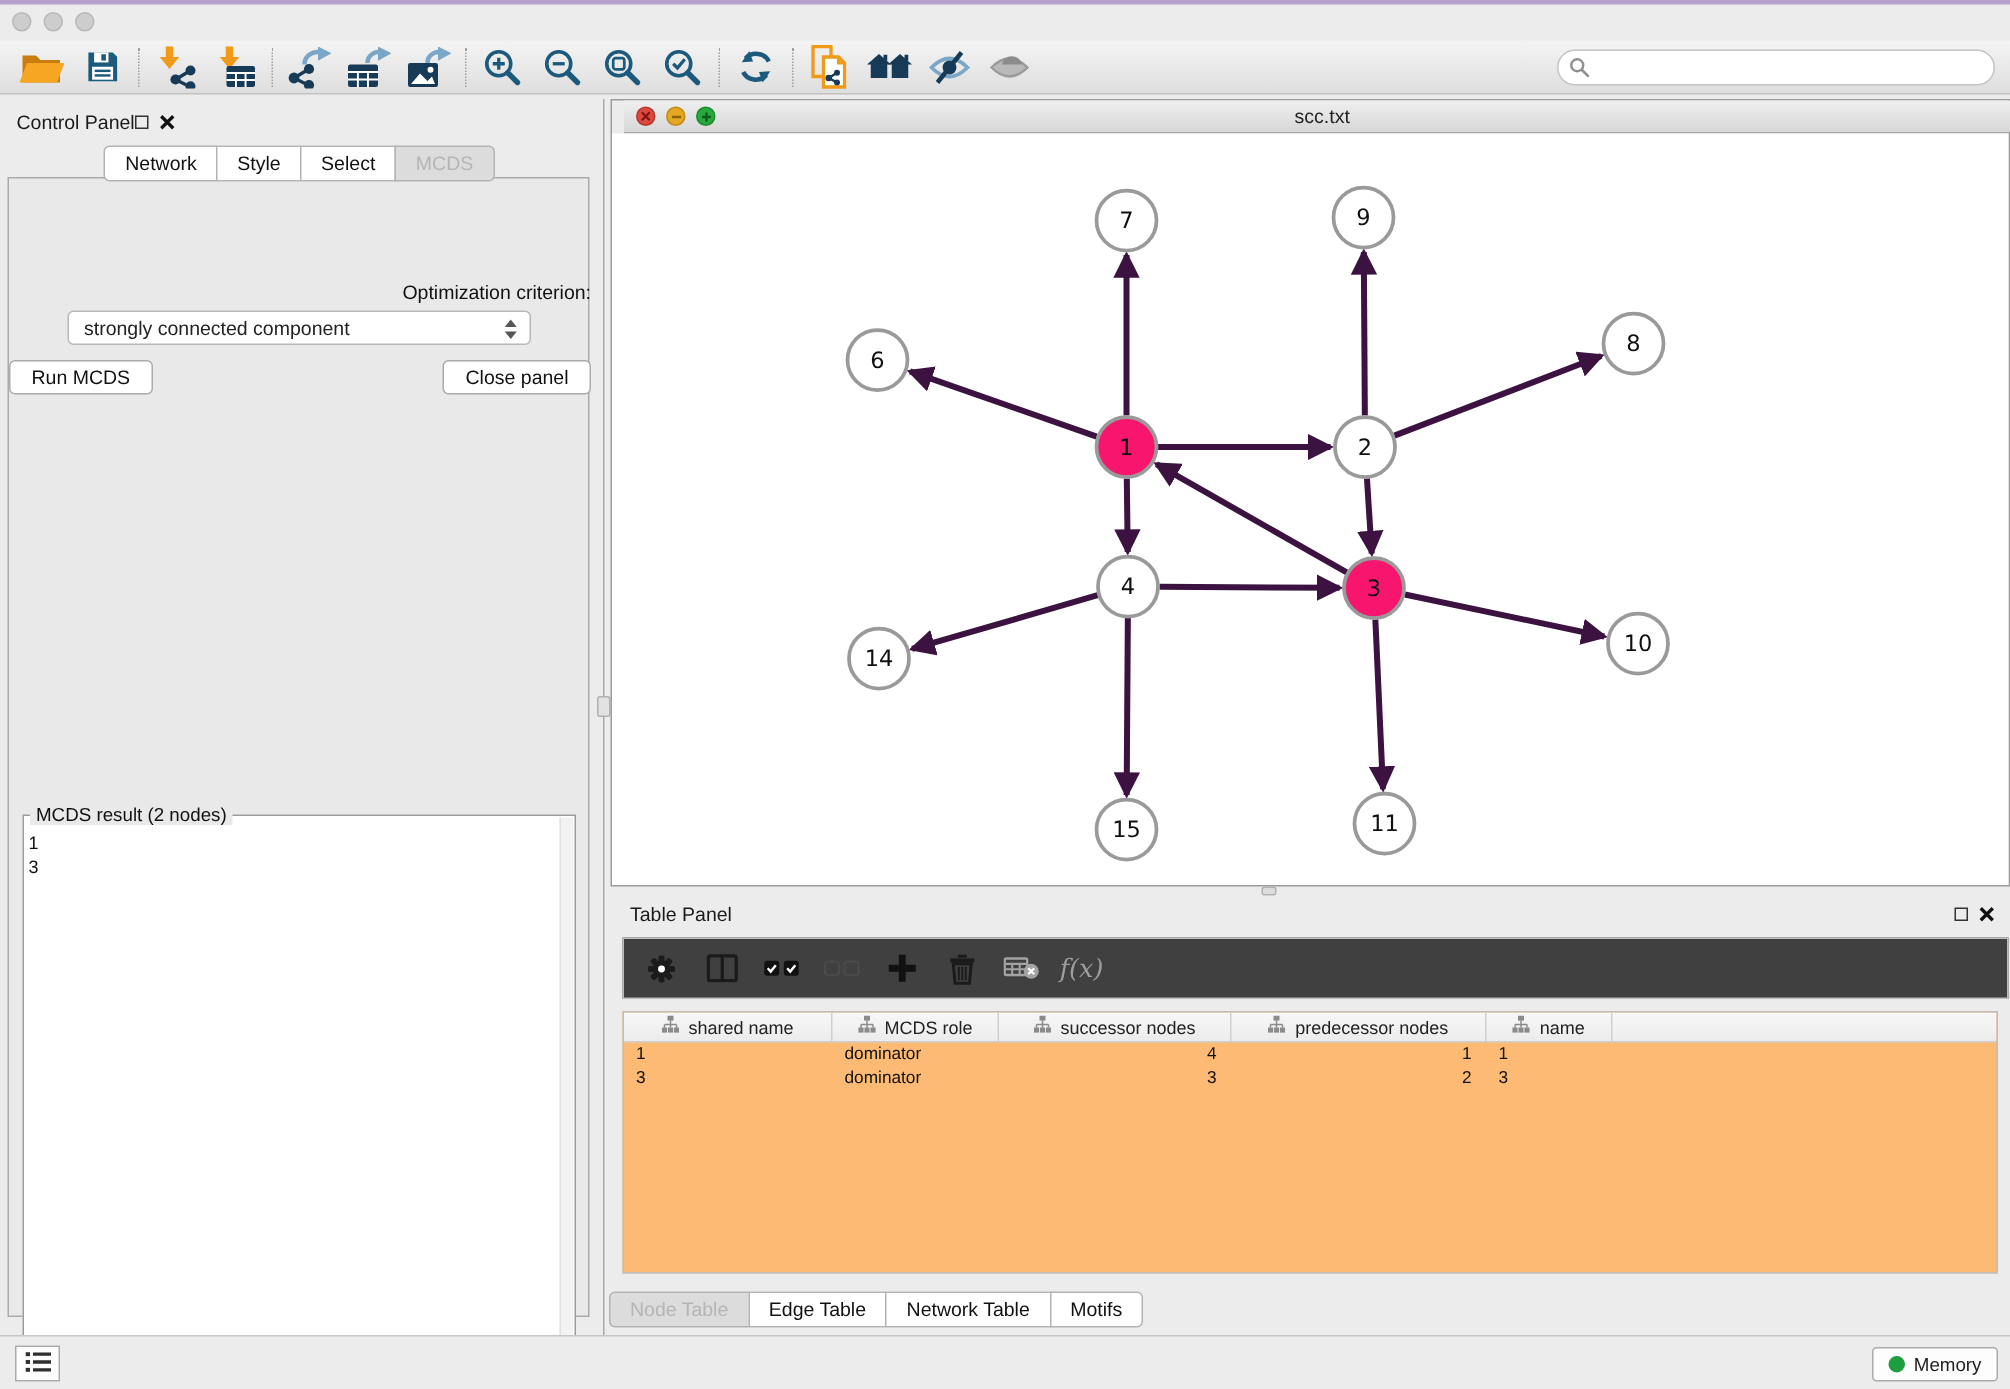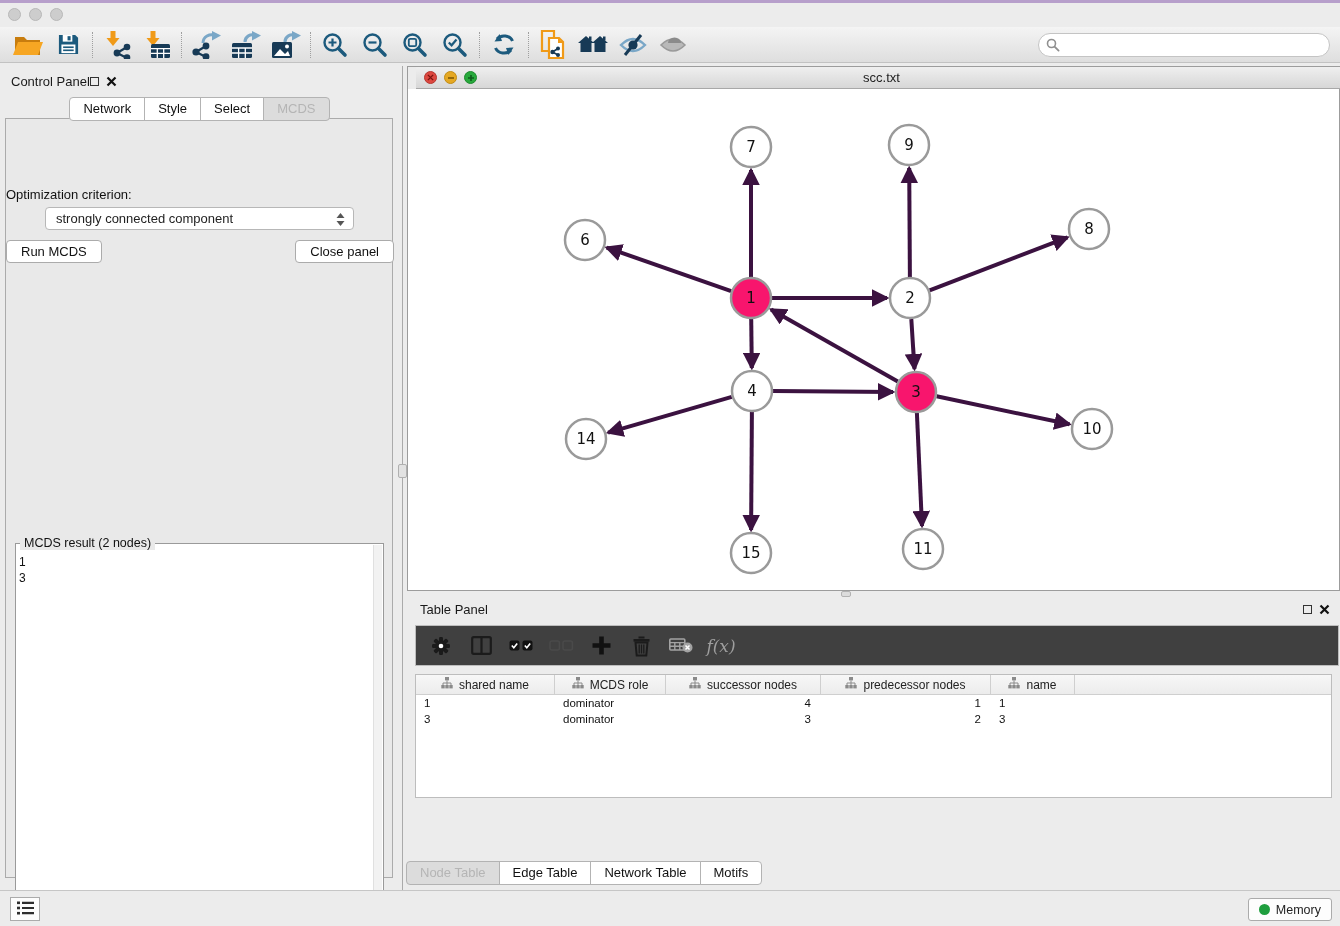--- a/index.html
+++ b/index.html
@@ -36,21 +36,21 @@
                justify-content:flex-start; align-items:center; padding:0 6px 0 6px; }
   .panel-title { font-size:13px; color:#1a1a1a; }
   .cp-box { position:absolute; top:48px; left:0; width:388px; height:760px;
             background:#e9e9e9; border:1px solid #ababab; }
   .seg-bar { position:absolute; top:27px; left:0; width:100%; display:flex; justify-content:center; z-index:3; }
   .seg { padding:3px 13px 4px 13px; background:#fff; border:1px solid #b3b3b3; margin-left:-1px;
          font-size:13px; color:#111; cursor:default; }
   .seg-first { border-radius:4px 0 0 4px; }
   .seg-last { border-radius:0 4px 4px 0; }
   .seg-sel { background:#dcdcdc; color:#b5b5b5; }
-  .opt-label { position:absolute; top:68px; width:388px; text-align:left; font-size:13px; color:#111; }
+  .opt-label { position:absolute; top:68px; width:388px; text-align:right; font-size:13px; color:#111; }
   .dropdown { position:absolute; top:88px; left:39px; width:309px; height:23px; background:#fff;
               border:1px solid #b7b7b7; border-radius:4px; display:flex; align-items:center;
               padding:0 22px 0 10px; font-size:13px; }
   .dropdown .stepper { position:absolute; right:7px; top:4px; }
   .cp-buttons { position:absolute; top:121px; width:388px; display:flex; justify-content:space-between; gap:15px; }
   .btn { background:#fff; border:1px solid #ababab; border-radius:4px; padding:3px 14px;
          font-size:13px; color:#111; }
   .result-box { position:absolute; left:9px; top:424px; width:369px; height:381px;
                 border:1px solid #9a9a9a; background:#fff; }
   .result-legend { position:absolute; top:-8px; left:4px; background:#e9e9e9; padding:0 4px;
@@ -85,21 +85,21 @@
                   border:1px solid #b2b2b2; border-radius:2px; }
 
   
   .table-panel { position:absolute; left:407px; top:597px; width:933px; height:293px; }
   .tp-header { position:absolute; top:2px; left:0; width:100%; height:20px; display:flex;
                justify-content:space-between; align-items:center; padding:0 10px 0 13px; }
   .tp-toolbar { position:absolute; top:28px; left:8px; width:924px; height:41px; background:#404040;
                 border:1px solid #bdbdbd; display:flex; align-items:center; gap:14px; padding-left:12px; }
   .tp-tool { width:26px; height:30px; display:flex; align-items:center; justify-content:center; }
   .fx { font-family:"DejaVu Serif", serif; font-style:italic; font-size:17px; color:#9e9e9e; }
-  .tp-table { position:absolute; top:77px; left:8px; width:917px; height:124px; background:#ffffff;
+  .tp-table { position:absolute; top:77px; left:8px; width:917px; height:175px; background:#fdba74;
               border:1px solid #bdbdbd; overflow:hidden; }
   .thead { display:flex; height:20px; background:linear-gradient(#f7f7f7,#ececec);
            border-bottom:1px solid #cfcfcf; }
   .th { display:flex; align-items:center; justify-content:center; gap:6px; font-size:12px; color:#222;
         border-right:1px solid #cfcfcf; height:100%; }
   .trow { display:flex; height:16px; font-size:11.5px; color:#111; }
   .td { height:100%; line-height:16px; overflow:hidden; white-space:nowrap; }
   .td.left { text-align:left; padding-left:8px; }
   .td.right { text-align:right; padding-right:10px; }
   .tp-tabs { position:absolute; top:264px; left:0; width:100%; display:flex; justify-content:flex-start; }

